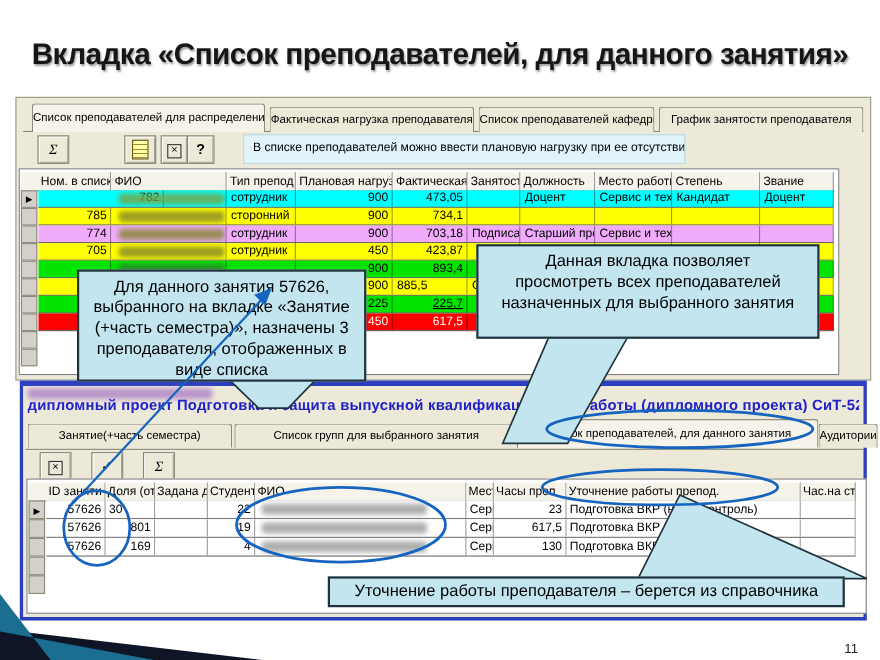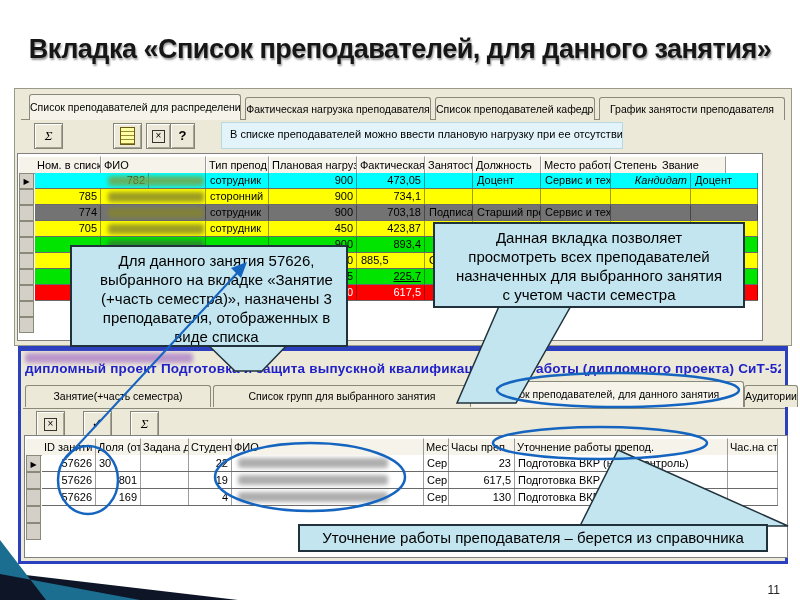--- a/index.html
+++ b/index.html
@@ -79,53 +79,53 @@
         <div class="hcell" style="left: 1px; width: 15px;"></div>
         <div class="hcell" style="left: 17px; width: 63px;">Ном. в списке</div>
         <div class="hcell" style="left: 84px; width: 101px;">ФИО</div>
         <div class="hcell" style="left: 189px; width: 59px;">Тип препод</div>
         <div class="hcell" style="left: 252px; width: 84px;">Плановая нагруз</div>
         <div class="hcell" style="left: 340px; width: 64px;">Фактическая</div>
         <div class="hcell" style="left: 408px; width: 44px;">Занятость</div>
         <div class="hcell" style="left: 456px; width: 64px;">Должность</div>
         <div class="hcell" style="left: 524px; width: 66px;">Место работы</div>
         <div class="hcell" style="left: 594px; width: 76px;">Степень</div>
-        <div class="hcell" style="left: 642px; width: 63px;">Звание</div>
+        <div class="hcell" style="left: 674px; width: 63px;">Звание</div>
         <div class="indcell" style="top: 19px; height: 16px; line-height: 16px;">▶</div>
         <div class="grow" style="left: 17px; top: 19px; width: 723px; height: 16px; background: rgb(0, 255, 255); border-bottom: 1px solid rgb(106, 106, 106); box-sizing: border-box;">
           <div class="gcell" style="left: 0px; width: 66px; line-height: 15px; text-align: right; color: rgb(0, 0, 0); margin-left: 48px;">782</div>
           <div class="gcell" style="left: 67px; width: 104px; line-height: 15px; text-align: left; color: rgb(0, 0, 0);">
             <div class="smear" style="left: 6px; width: 96px; background: rgb(123, 162, 60);"></div>
           </div>
           <div class="gcell" style="left: 172px; width: 62px; line-height: 15px; text-align: left; color: rgb(0, 0, 0);">сотрудник</div>
           <div class="gcell" style="left: 235px; width: 87px; line-height: 15px; text-align: right; color: rgb(0, 0, 0);">900</div>
           <div class="gcell" style="left: 323px; width: 67px; line-height: 15px; text-align: right; color: rgb(0, 0, 0);">473,05</div>
           <div class="gcell" style="left: 391px; width: 47px; line-height: 15px; text-align: left; color: rgb(0, 0, 0);"></div>
           <div class="gcell" style="left: 439px; width: 67px; line-height: 15px; text-align: left; color: rgb(0, 0, 0);">Доцент</div>
           <div class="gcell" style="left: 507px; width: 69px; line-height: 15px; text-align: left; color: rgb(0, 0, 0);">Сервис и техно</div>
-          <div class="gcell" style="left: 577px; width: 79px; line-height: 15px; text-align: right; color: rgb(0, 0, 0); font-style: italic;">Кандидат</div>
+          <div class="gcell" style="left: 577px; width: 79px; line-height: 15px; text-align: left; color: rgb(0, 0, 0);">Кандидат</div>
           <div class="gcell" style="left: 657px; width: 66px; line-height: 15px; text-align: left; color: rgb(0, 0, 0);">Доцент</div>
         </div>
         <div class="indcell" style="top: 35px; height: 16px; line-height: 16px;"></div>
         <div class="grow" style="left: 17px; top: 35px; width: 723px; height: 16px; background: rgb(255, 255, 0); border-bottom: 1px solid rgb(106, 106, 106); box-sizing: border-box;">
           <div class="gcell" style="left: 0px; width: 66px; line-height: 15px; text-align: right; color: rgb(0, 0, 0);">785</div>
           <div class="gcell" style="left: 67px; width: 104px; line-height: 15px; text-align: left; color: rgb(0, 0, 0);">
             <div class="smear" style="left: 6px; width: 96px; background: rgb(133, 133, 43);"></div>
           </div>
           <div class="gcell" style="left: 172px; width: 62px; line-height: 15px; text-align: left; color: rgb(0, 0, 0);">сторонний</div>
           <div class="gcell" style="left: 235px; width: 87px; line-height: 15px; text-align: right; color: rgb(0, 0, 0);">900</div>
           <div class="gcell" style="left: 323px; width: 67px; line-height: 15px; text-align: right; color: rgb(0, 0, 0);">734,1</div>
           <div class="gcell" style="left: 391px; width: 47px; line-height: 15px; text-align: left; color: rgb(0, 0, 0);"></div>
           <div class="gcell" style="left: 439px; width: 67px; line-height: 15px; text-align: left; color: rgb(0, 0, 0);"></div>
           <div class="gcell" style="left: 507px; width: 69px; line-height: 15px; text-align: left; color: rgb(0, 0, 0);"></div>
           <div class="gcell" style="left: 577px; width: 79px; line-height: 15px; text-align: left; color: rgb(0, 0, 0);"></div>
           <div class="gcell" style="left: 657px; width: 66px; line-height: 15px; text-align: left; color: rgb(0, 0, 0);"></div>
         </div>
         <div class="indcell" style="top: 51px; height: 16px; line-height: 16px;"></div>
-        <div class="grow" style="left: 17px; top: 51px; width: 723px; height: 16px; background: #737373; border-bottom: 1px solid rgb(106, 106, 106); box-sizing: border-box;">
+        <div class="grow" style="left: 17px; top: 51px; width: 723px; height: 16px; background: #f0abfc; border-bottom: 1px solid rgb(106, 106, 106); box-sizing: border-box;">
           <div class="gcell" style="left: 0px; width: 66px; line-height: 15px; text-align: right; color: rgb(0, 0, 0);">774</div>
           <div class="gcell" style="left: 67px; width: 104px; line-height: 15px; text-align: left; color: rgb(0, 0, 0);">
             <div class="smear" style="left: 6px; width: 96px; background: rgb(133, 133, 43);"></div>
           </div>
           <div class="gcell" style="left: 172px; width: 62px; line-height: 15px; text-align: left; color: rgb(0, 0, 0);">сотрудник</div>
           <div class="gcell" style="left: 235px; width: 87px; line-height: 15px; text-align: right; color: rgb(0, 0, 0);">900</div>
           <div class="gcell" style="left: 323px; width: 67px; line-height: 15px; text-align: right; color: rgb(0, 0, 0);">703,18</div>
           <div class="gcell" style="left: 391px; width: 47px; line-height: 15px; text-align: left; color: rgb(0, 0, 0);">Подписан</div>
           <div class="gcell" style="left: 439px; width: 67px; line-height: 15px; text-align: left; color: rgb(0, 0, 0);">Старший преп</div>
           <div class="gcell" style="left: 507px; width: 69px; line-height: 15px; text-align: left; color: rgb(0, 0, 0);">Сервис и техно</div>
@@ -288,32 +288,31 @@
         <div class="indcell" style="top: 87px; height: 17px;"></div>
       </div>
   </div>
 
   <svg id="svg-tails" width="800" height="600">
     <polygon points="205,342 290,342 262,371 235,371" fill="#c3e5f0" stroke="#20323c" stroke-width="1.5"></polygon>
     <polygon points="500,304 572,304 516,403 457,403" fill="#c3e5f0" stroke="#20323c" stroke-width="1.5"></polygon>
     <polygon points="618,450 788,526 580,526" fill="#c3e5f0" stroke="#20323c" stroke-width="1.5"></polygon>
   </svg>
 
-  <div class="callout" style="left:70px;top:245px;width:259px;height:94px;padding-top:4px;padding-left:15px;">
+  <div class="callout" style="left:70px;top:245px;width:259px;height:94px;padding-top:4px;">
     <div>Для данного занятия 57626,</div>
     <div>выбранного на вкладке «Занятие</div>
     <div>(+часть семестра)», назначены 3</div>
     <div>преподавателя, отображенных в</div>
     <div>виде списка</div>
   </div>
   <div class="callout" style="left:433px;top:222px;width:308px;height:78px;padding-top:4px;">
     <div>Данная вкладка позволяет</div>
     <div>просмотреть всех преподавателей</div>
     <div>назначенных для выбранного занятия</div>
-    <div>с учетом части семестра</div>
   </div>
   <div class="callout" style="left:298px;top:524px;width:466px;height:24px;line-height:24px;">
     <div>Уточнение работы преподавателя – берется из справочника</div>
   </div>
 
   <svg id="svg-top" width="800" height="600">
     <line x1="66" y1="458" x2="240" y2="270" stroke="#1565c0" stroke-width="2"></line>
     <polygon points="247,262 231,268 241,278" fill="#1565c0"></polygon>
     <ellipse cx="88" cy="480" rx="30" ry="34" fill="none" stroke="#1565c0" stroke-width="2.5"></ellipse>
     <ellipse cx="310" cy="477" rx="95" ry="34" fill="none" stroke="#1565c0" stroke-width="2.5"></ellipse>

